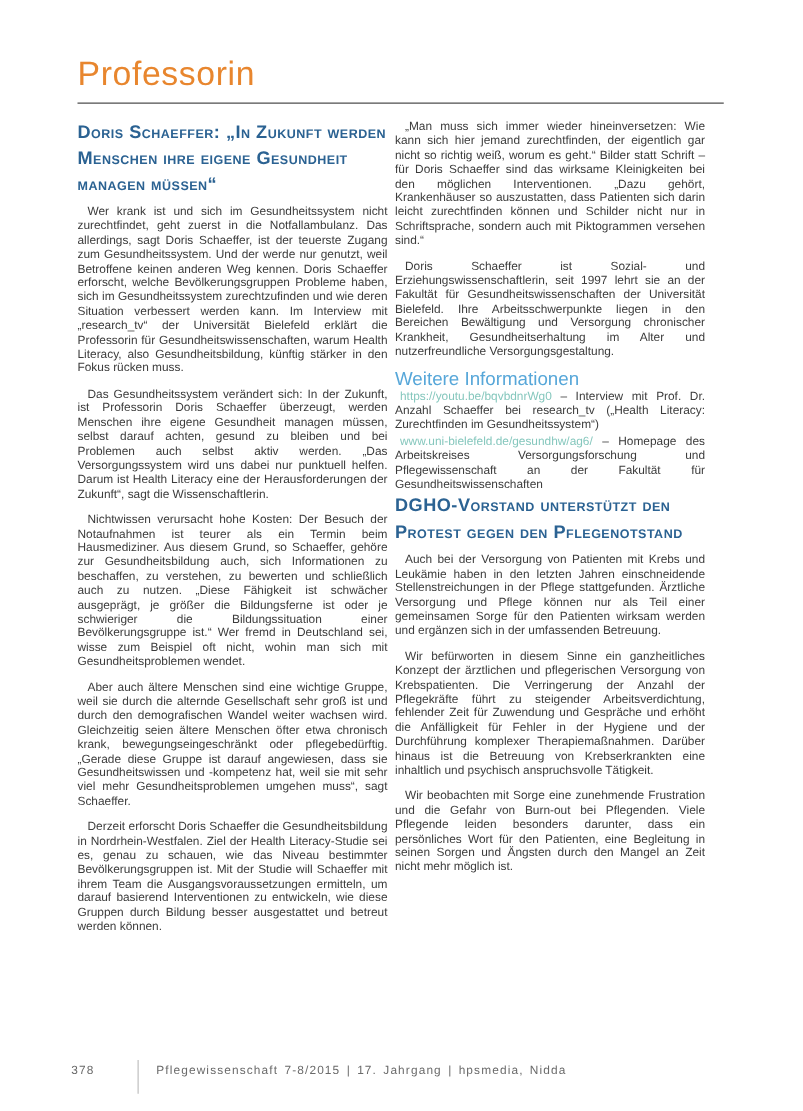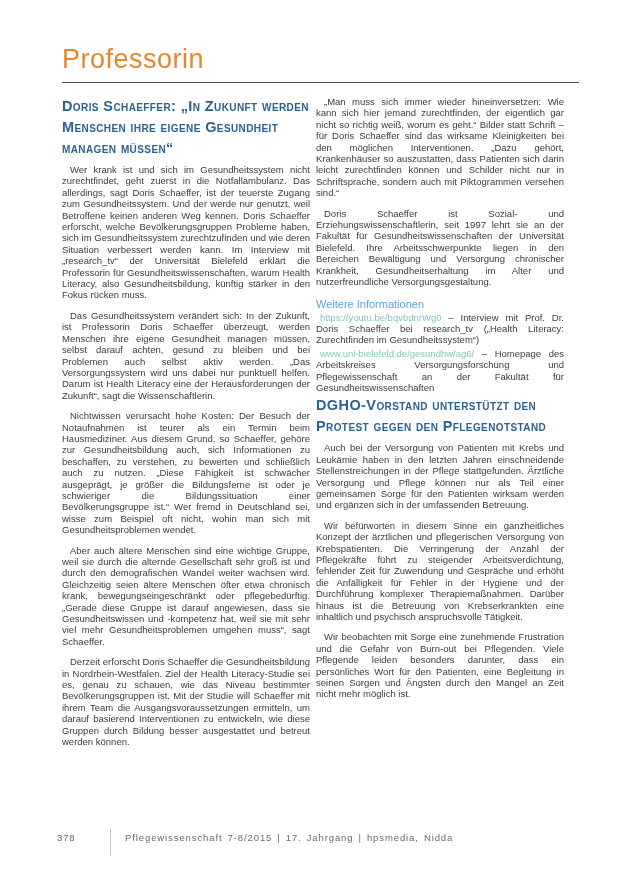--- a/index.html
+++ b/index.html
@@ -52,39 +52,39 @@
   .body-p {
     font-size: 9.5px;
     line-height: 11.4px;
     color: #3B3B3B;
     text-align: justify;
     text-indent: 8px;
     margin: 0 0 9px 0;
     hyphens: auto;
   }
   .info-heading {
-    font-size: 11px;
+    font-size: 15px;
     line-height: 14px;
     color: #57A7D9;
     margin: 8px 0 1px 0;
   }
   .link-line {
     font-size: 9.5px;
     line-height: 11.4px;
     color: #3B3B3B;
     text-align: justify;
     text-indent: 4px;
     margin: 0 0 2px 0;
   }
   .url { color: #85C7BD; }
   .art2 { margin-top: 1px; }
   .footer {
     position: absolute;
     left: 0;
-    top: 829px;
+    top: 848px;
     width: 642px;
     height: 30px;
   }
   .page-num {
     position: absolute;
     left: 57px;
     top: 3px;
     font-size: 9.5px;
     letter-spacing: 0.9px;
     color: #6a6a6a;
@@ -125,21 +125,21 @@
         <p class="body-p">Nichtwissen verursacht hohe Kosten: Der Besuch der Notaufnahmen ist teurer als ein Termin beim Hausmediziner. Aus diesem Grund, so Schaeffer, gehöre zur Gesundheitsbildung auch, sich Informationen zu beschaffen, zu verstehen, zu bewerten und schließlich auch zu nutzen. „Diese Fähigkeit ist schwächer ausgeprägt, je größer die Bildungsferne ist oder je schwieriger die Bildungssituation einer Bevölkerungsgruppe ist.“ Wer fremd in Deutschland sei, wisse zum Beispiel oft nicht, wohin man sich mit Gesundheitsproblemen wendet.</p>
         <p class="body-p">Aber auch ältere Menschen sind eine wichtige Gruppe, weil sie durch die alternde Gesellschaft sehr groß ist und durch den demografischen Wandel weiter wachsen wird. Gleichzeitig seien ältere Menschen öfter etwa chronisch krank, bewegungseingeschränkt oder pflegebedürftig. „Gerade diese Gruppe ist darauf angewiesen, dass sie Gesundheitswissen und -kompetenz hat, weil sie mit sehr viel mehr Gesundheitsproblemen umgehen muss“, sagt Schaeffer.</p>
         <p class="body-p">Derzeit erforscht Doris Schaeffer die Gesundheitsbildung in Nordrhein-Westfalen. Ziel der Health Literacy-Studie sei es, genau zu schauen, wie das Niveau bestimmter Bevölkerungsgruppen ist. Mit der Studie will Schaeffer mit ihrem Team die Ausgangsvoraussetzungen ermitteln, um darauf basierend Interventionen zu entwickeln, wie diese Gruppen durch Bildung besser ausgestattet und betreut werden können.</p>
       </div>
 
       <div class="col">
         <p class="body-p">„Man muss sich immer wieder hineinversetzen: Wie kann sich hier jemand zurechtfinden, der eigentlich gar nicht so richtig weiß, worum es geht.“ Bilder statt Schrift – für Doris Schaeffer sind das wirksame Kleinigkeiten bei den möglichen Interventionen. „Dazu gehört, Krankenhäuser so auszustatten, dass Patienten sich darin leicht zurechtfinden können und Schilder nicht nur in Schriftsprache, sondern auch mit Piktogrammen versehen sind.“</p>
         <p class="body-p">Doris Schaeffer ist Sozial- und Erziehungswissenschaftlerin, seit 1997 lehrt sie an der Fakultät für Gesundheitswissenschaften der Universität Bielefeld. Ihre Arbeitsschwerpunkte liegen in den Bereichen Bewältigung und Versorgung chronischer Krankheit, Gesundheitserhaltung im Alter und nutzerfreundliche Versorgungsgestaltung.</p>
 
         <div class="info-heading">Weitere Informationen</div>
-        <p class="link-line"><span class="url">https://youtu.be/bqvbdnrWg0</span><span> – Interview mit Prof. Dr. Doris Schaeffer bei research_tv („Health Literacy: Zurechtfinden im Gesundheitssystem“)</span></p>
+        <p class="link-line"><span class="url">https://youtu.be/bqvbdnrWg0</span><span> – Interview mit Prof. Dr. Anzahl Schaeffer bei research_tv („Health Literacy: Zurechtfinden im Gesundheitssystem“)</span></p>
         <p class="link-line"><span class="url">www.uni-bielefeld.de/gesundhw/ag6/</span><span> – Homepage des Arbeitskreises Versorgungsforschung und Pflegewissenschaft an der Fakultät für Gesundheitswissenschaften</span></p>
 
         <div class="art2">
           <h2 class="art-title">DGHO-Vorstand unterstützt den Protest gegen den Pflegenotstand</h2>
           <p class="body-p">Auch bei der Versorgung von Patienten mit Krebs und Leukämie haben in den letzten Jahren einschneidende Stellenstreichungen in der Pflege stattgefunden. Ärztliche Versorgung und Pflege können nur als Teil einer gemeinsamen Sorge für den Patienten wirksam werden und ergänzen sich in der umfassenden Betreuung.</p>
           <p class="body-p">Wir befürworten in diesem Sinne ein ganzheitliches Konzept der ärztlichen und pflegerischen Versorgung von Krebspatienten. Die Verringerung der Anzahl der Pflegekräfte führt zu steigender Arbeitsverdichtung, fehlender Zeit für Zuwendung und Gespräche und erhöht die Anfälligkeit für Fehler in der Hygiene und der Durchführung komplexer Therapiemaßnahmen. Darüber hinaus ist die Betreuung von Krebserkrankten eine inhaltlich und psychisch anspruchsvolle Tätigkeit.</p>
           <p class="body-p">Wir beobachten mit Sorge eine zunehmende Frustration und die Gefahr von Burn-out bei Pflegenden. Viele Pflegende leiden besonders darunter, dass ein persönliches Wort für den Patienten, eine Begleitung in seinen Sorgen und Ängsten durch den Mangel an Zeit nicht mehr möglich ist.</p>
         </div>
       </div>
 

